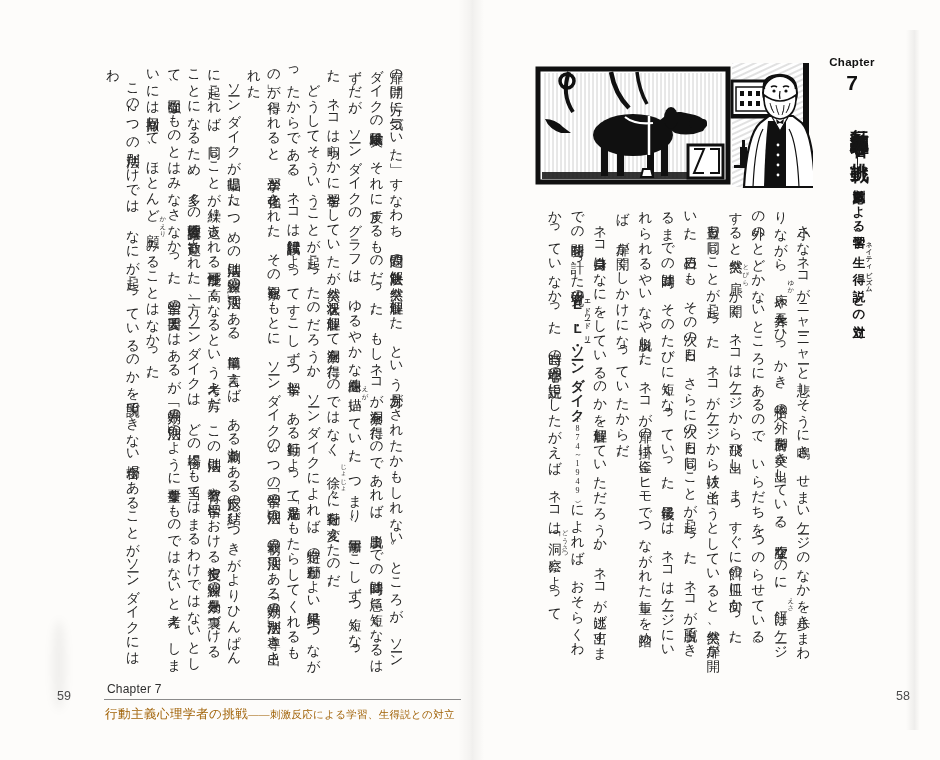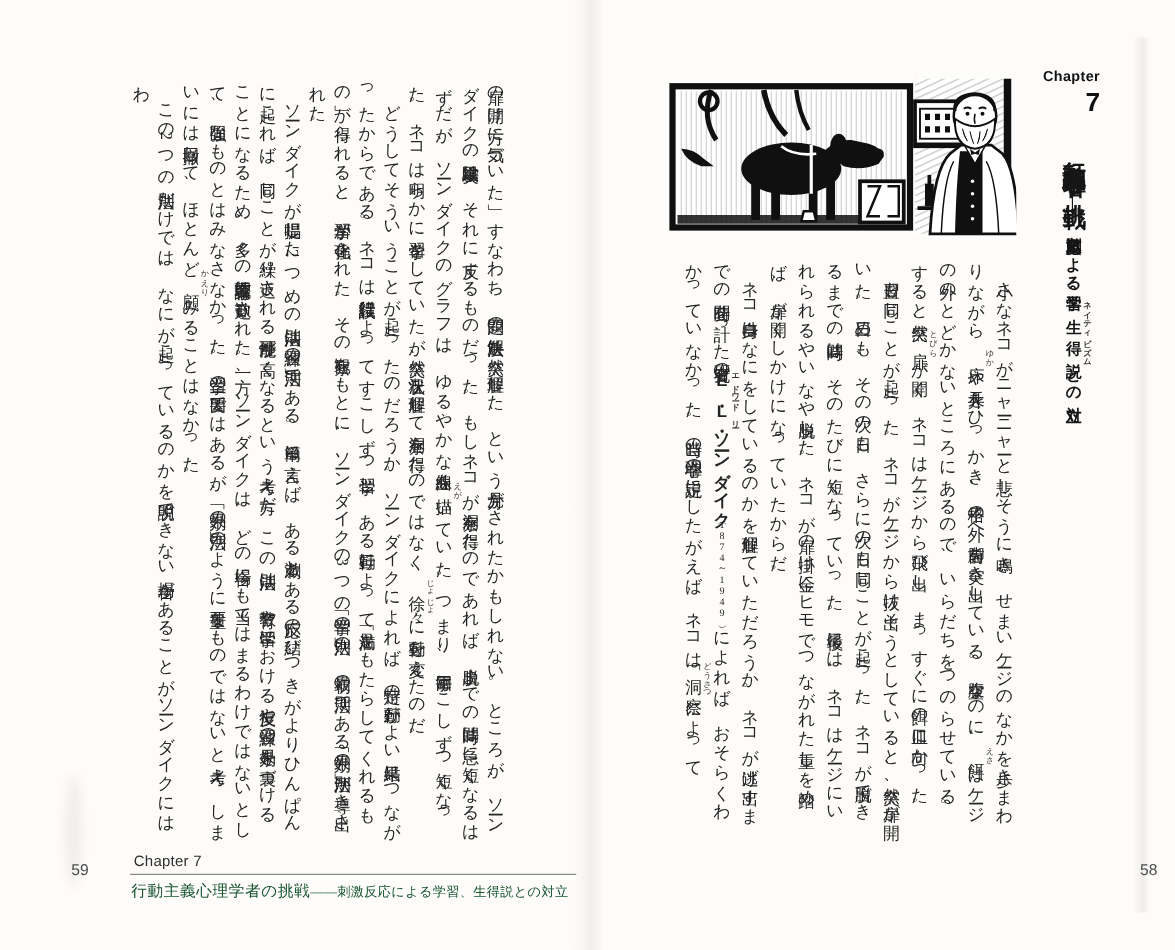--- a/index.html
+++ b/index.html
@@ -20,40 +20,40 @@
   .page-body{position:absolute;font-size:13.5px;letter-spacing:0.2px;color:#242424;}
   .page-body p{margin:0;padding:0;text-indent:1em;}
   .page-body p.noindent{text-indent:0;}
   #body-right{left:516px;top:202px;width:298px;height:461px;line-height:22.6px;}
   #body-left{left:84px;top:60px;width:322px;height:606px;line-height:19.9px;}
   ruby{ruby-position:over;}
   ruby rt{font-size:6.5px;letter-spacing:0;color:#333;}
   .wari{font-size:8px;text-orientation:upright;letter-spacing:0;}
   .goth{font-family:"Liberation Sans","DejaVu Sans",sans-serif;font-weight:bold;text-orientation:upright;}
   
-  .chapter-head{position:absolute;left:824px;top:56px;width:56px;text-align:right;
+  .chapter-head{position:absolute;left:824px;top:56px;width:56px;text-align:center;
     font-family:"Liberation Sans","DejaVu Sans",sans-serif;color:#111;}
   .chapter-head .chap{font-size:11.5px;font-weight:bold;letter-spacing:0.3px;}
   .chapter-head .num{font-size:21px;font-weight:bold;margin-top:3px;}
   .chapter-title{position:absolute;left:847px;top:114px;height:480px;
     font-family:"Liberation Sans","DejaVu Sans",sans-serif;color:#161616;}
   .chapter-title .main{font-size:18.5px;font-weight:bold;letter-spacing:1.5px;}
   .chapter-title .dash{font-size:14px;letter-spacing:0;}
   .chapter-title .sub{font-size:12.5px;font-weight:bold;letter-spacing:0.5px;}
   
   .footer-chapter{position:absolute;left:107px;top:682px;
     font-family:"Liberation Sans","DejaVu Sans",sans-serif;font-size:12px;color:#2e2e2e;letter-spacing:0.2px;}
   .footer-rule{position:absolute;left:104px;top:699px;width:357px;height:1px;background:#8a8a8a;}
-  .footer-title{position:absolute;left:105px;top:704px;color:#14532d;white-space:nowrap;}
+  .footer-title{position:absolute;left:105px;top:704px;color:#a16207;white-space:nowrap;}
   .footer-title .t-main{font-size:12.5px;letter-spacing:0.5px;}
   .footer-title .t-sub{font-size:10.5px;letter-spacing:0.3px;}
   .pagenum{position:absolute;top:689px;font-family:"Liberation Sans","DejaVu Sans",sans-serif;
     font-size:12.5px;color:#4c4c4c;}
   #pn-left{left:57px;text-align:center;}
-  #pn-right{left:896px;margin-left:16px;}
+  #pn-right{left:896px;}
   
   .illust{position:absolute;left:531px;top:55px;width:282px;height:138px;}
 </style>
 </head>
 <body>
 
 <div class="gutter"></div>
 <div class="edge-right"></div>
 <div class="edge-left-smudge"></div>
 

